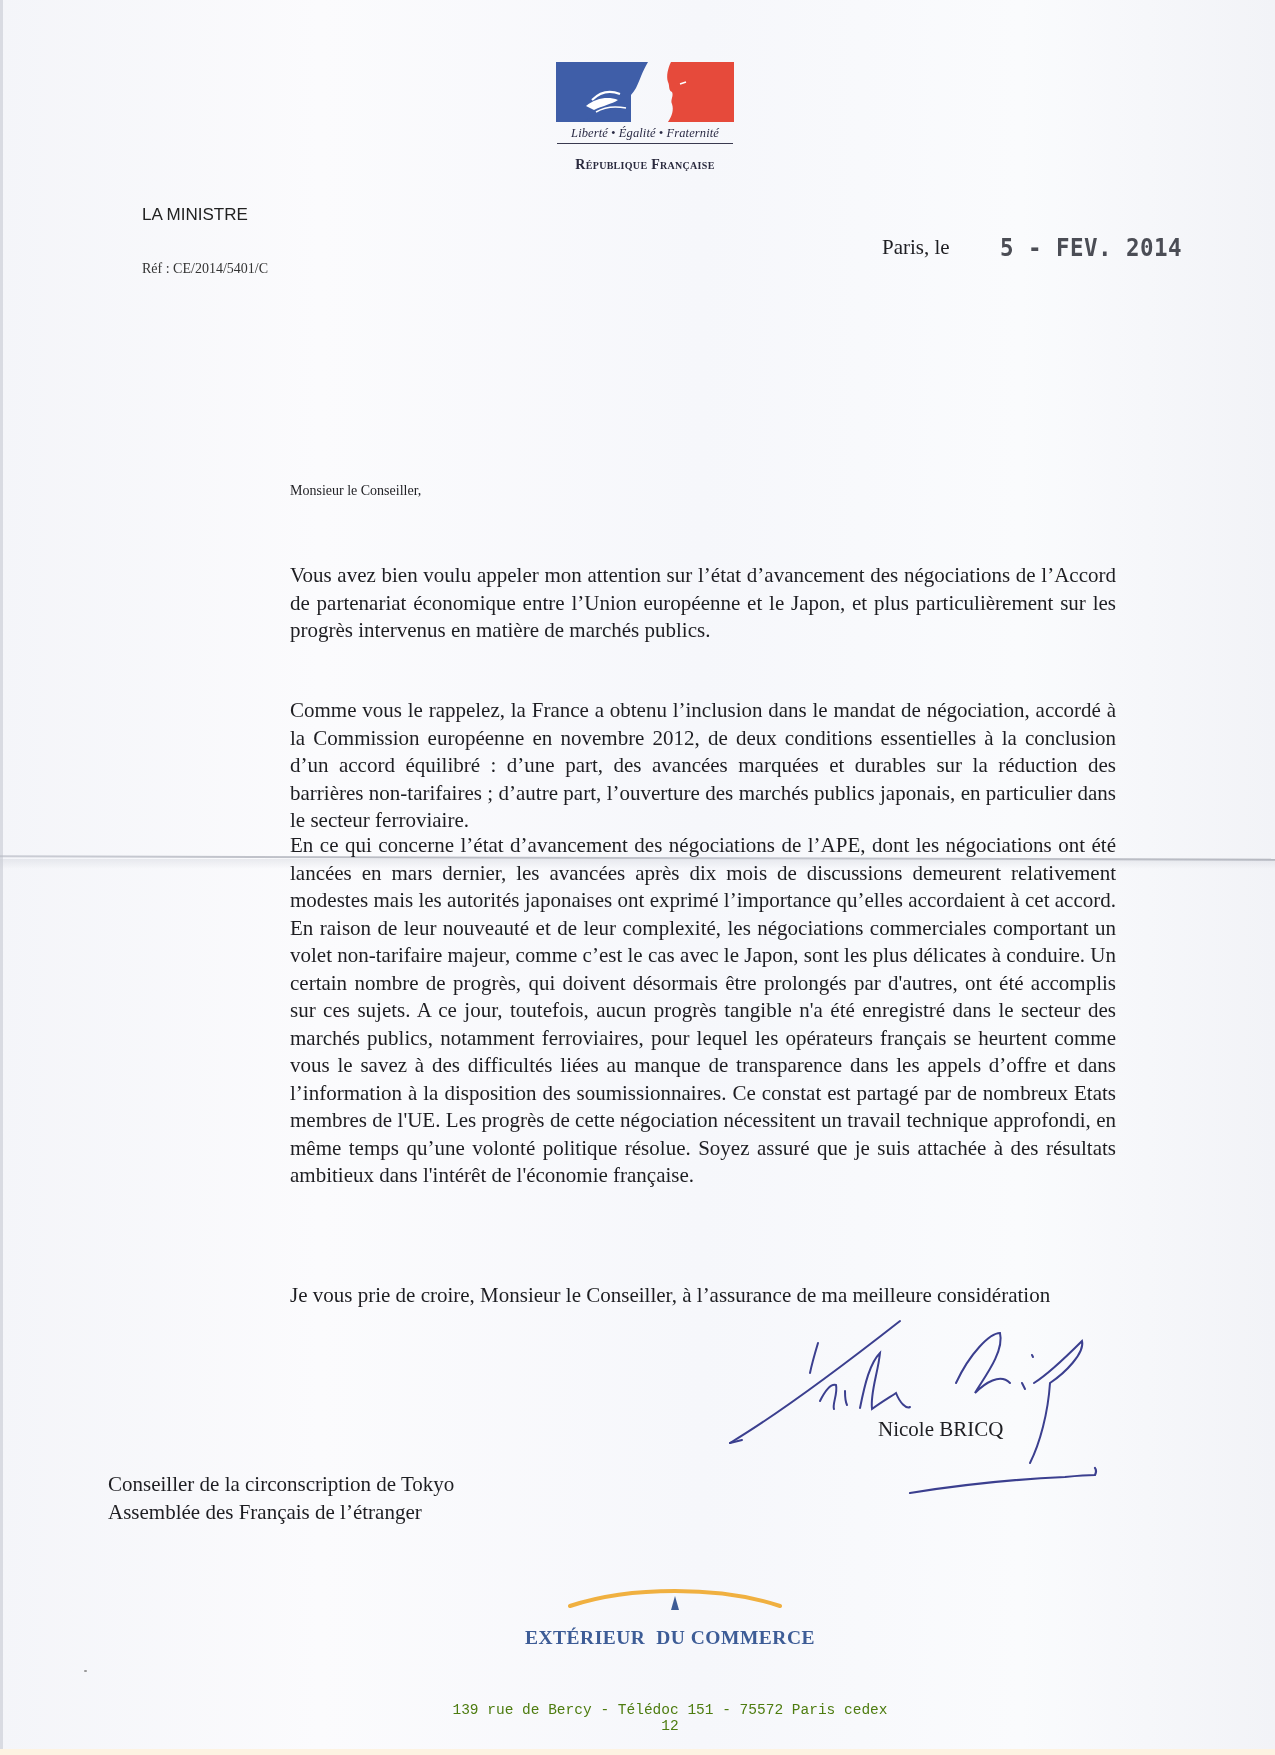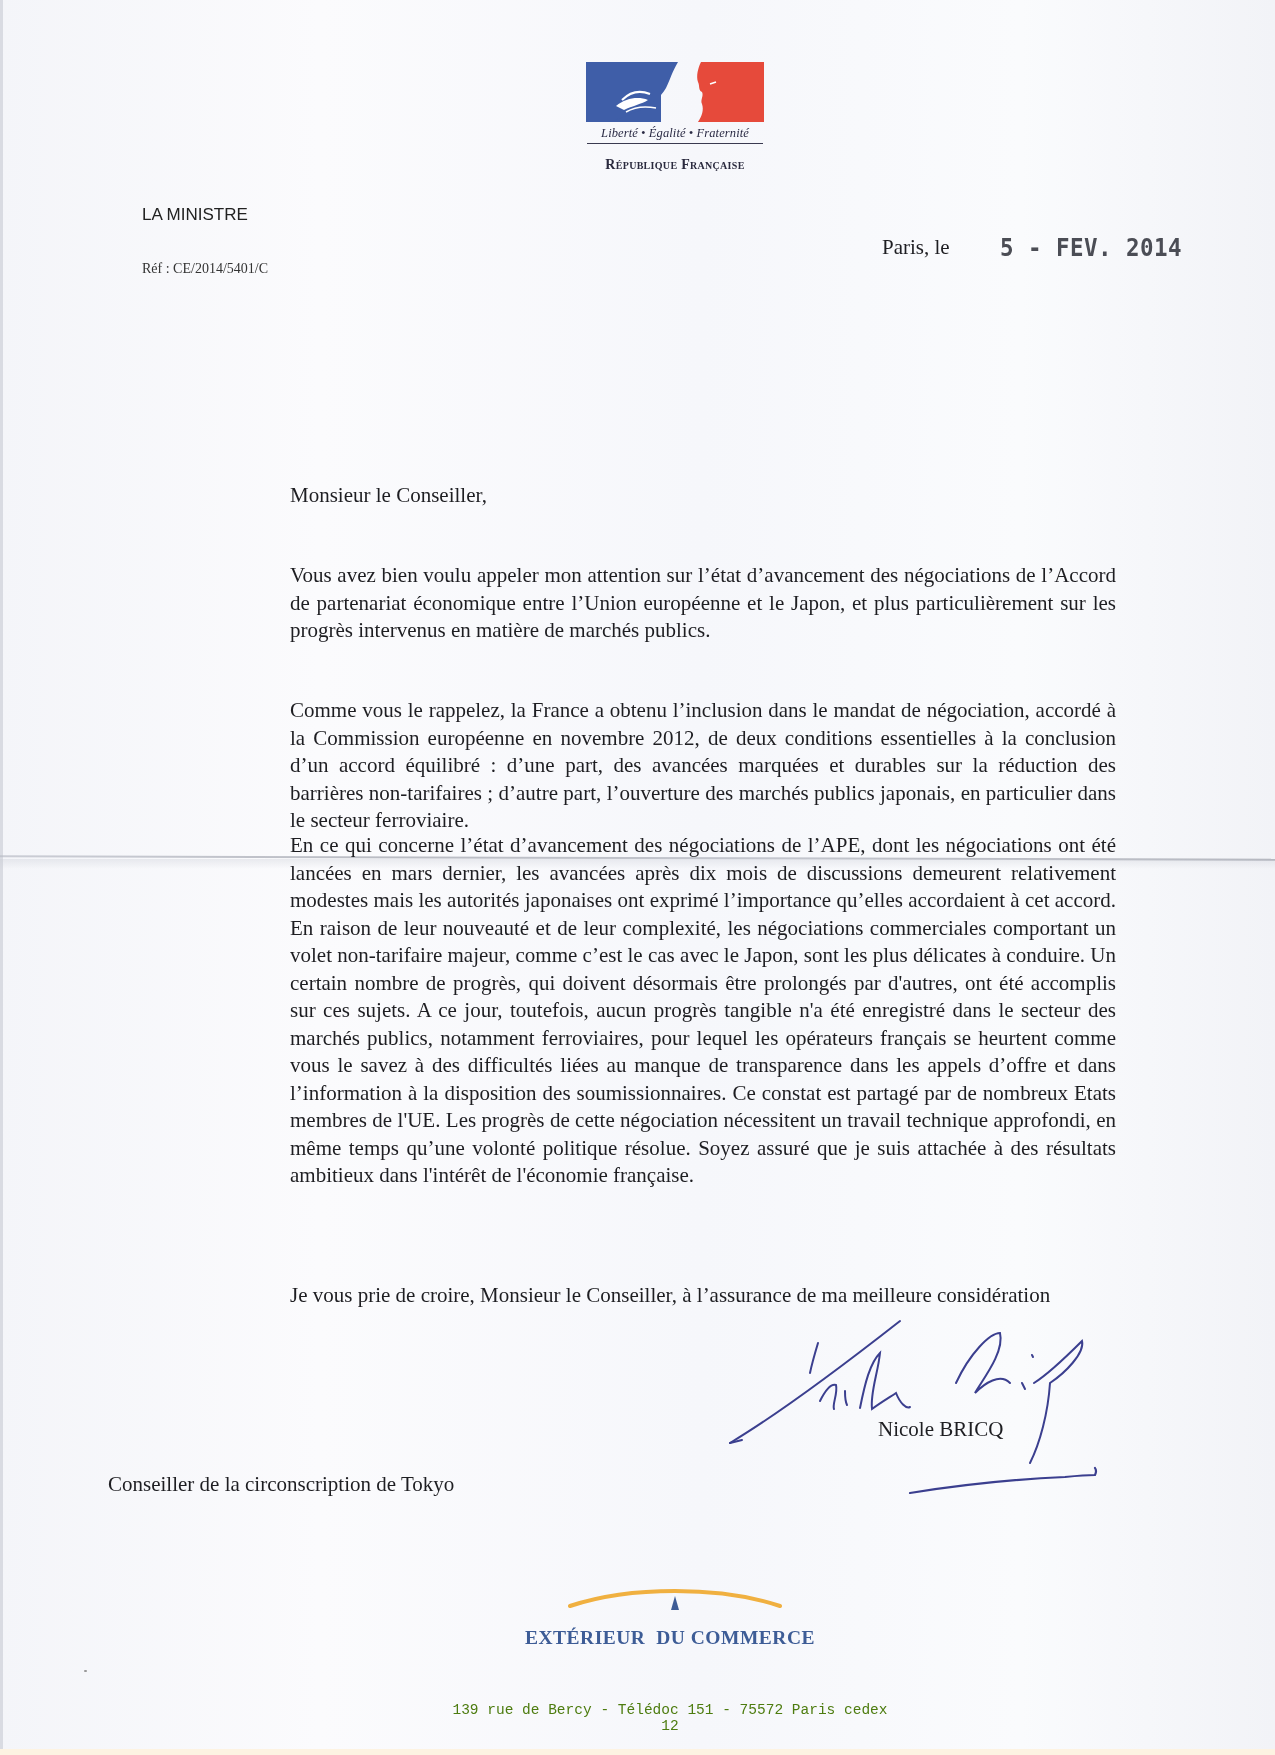--- a/index.html
+++ b/index.html
@@ -17,21 +17,21 @@
     .edge-bottom { position: absolute; left: 0; bottom: 0; width: 1275px; height: 6px; background: #fdf3e2; }
     .fold-line {
       position: absolute; left: 0; top: 857px; width: 1275px; height: 2px;
       background: linear-gradient(90deg, #b9bcc6, #9ea1ab 30%, #aeb1bb 60%, #8f929c);
       transform: rotate(0.15deg); opacity: 0.7;
     }
     .fold-shadow { position: absolute; left: 0; top: 859px; width: 1275px; height: 10px;
       background: linear-gradient(180deg, rgba(200,203,212,0.35), rgba(255,255,255,0)); }
 
     
-    .logo { position: absolute; left: 586px; top: 62px; width: 178px; height: 110px; }
+    .logo { position: absolute; left: 556px; top: 62px; width: 178px; height: 110px; }
     .logo-flag { position: absolute; left: 0; top: 0; width: 178px; height: 60px; }
     .logo-motto {
       position: absolute; left: 0; top: 64px; width: 178px; text-align: center;
       font-style: italic; font-size: 12.5px; color: #2a2a44; letter-spacing: 0.1px;
     }
     .logo-rule { position: absolute; left: 1px; top: 81px; width: 176px; height: 1px; background: #3a3a50; }
     .logo-republic {
       position: absolute; left: 0; top: 84px; width: 178px; text-align: center;
       font-size: 14px; font-weight: bold; color: #2a2a3e; letter-spacing: 0.3px;
       font-variant: small-caps;
@@ -43,21 +43,21 @@
       font-family: "Liberation Sans", "DejaVu Sans", sans-serif; font-size: 17px; color: #222;
     }
     .reference { position: absolute; left: 142px; top: 261px; font-size: 14px; color: #333; text-align: right; }
     .date-prefix { position: absolute; left: 882px; top: 235px; font-size: 21px; }
     .date-stamp {
       position: absolute; left: 1000px; top: 233px;
       font-family: "DejaVu Sans Mono", "Liberation Mono", monospace; font-weight: bold;
       font-size: 25px; color: #4b4d55; letter-spacing: 0.5px; transform: scaleX(0.9); transform-origin: left;
     }
 
-    .salutation { position: absolute; left: 290px; top: 483px; font-size: 21px; text-align: right; }
+    .salutation { position: absolute; left: 290px; top: 483px; font-size: 14px; text-align: right; }
 
     .body-text {
       position: absolute; left: 290px; width: 826px; font-size: 21px; line-height: 27.5px;
       text-align: justify; margin: 0;
     }
     .p1 { top: 562px; }
     .p2 { top: 697px; }
     .p3 { top: 832px; }
     .p4 { top: 1282px; }
 
@@ -127,20 +127,21 @@
     <path d="M302 70 L305 76"></path>
     <path d="M314 70 C330 60 350 40 362 28 C365 40 345 60 330 70 C328 100 320 130 310 150"></path>
     <path d="M312 42 L313 44"></path>
   </g>
   <path d="M190 180 C240 172 300 166 345 164 C355 163 368 162 375 162 C376 160 377 158 375 155" fill="none" stroke="#3b3f8f" stroke-width="2.2" stroke-linecap="round"></path>
 </svg>
 <div class="signatory-name">Nicole BRICQ</div>
 
 <div class="recipient">
   <div>Conseiller de la circonscription de Tokyo</div>
+  <div>Assemblée des Français de l’étranger</div>
 </div>
 
 <svg class="ministry-logo" viewBox="0 0 230 40">
   <path d="M10 22 C70 2 160 2 220 22" fill="none" stroke="#f0b040" stroke-width="4" stroke-linecap="round"></path>
   <path d="M115 12 L119 26 L111 26 Z" fill="#3d5c96"></path>
 </svg>
 <div class="ministry-name">
   <div style="white-space:pre">EXTÉRIEUR  DU COMMERCE</div>
 </div>
 <div class="address">139 rue de Bercy - Télédoc 151 - 75572 Paris cedex 12</div>

